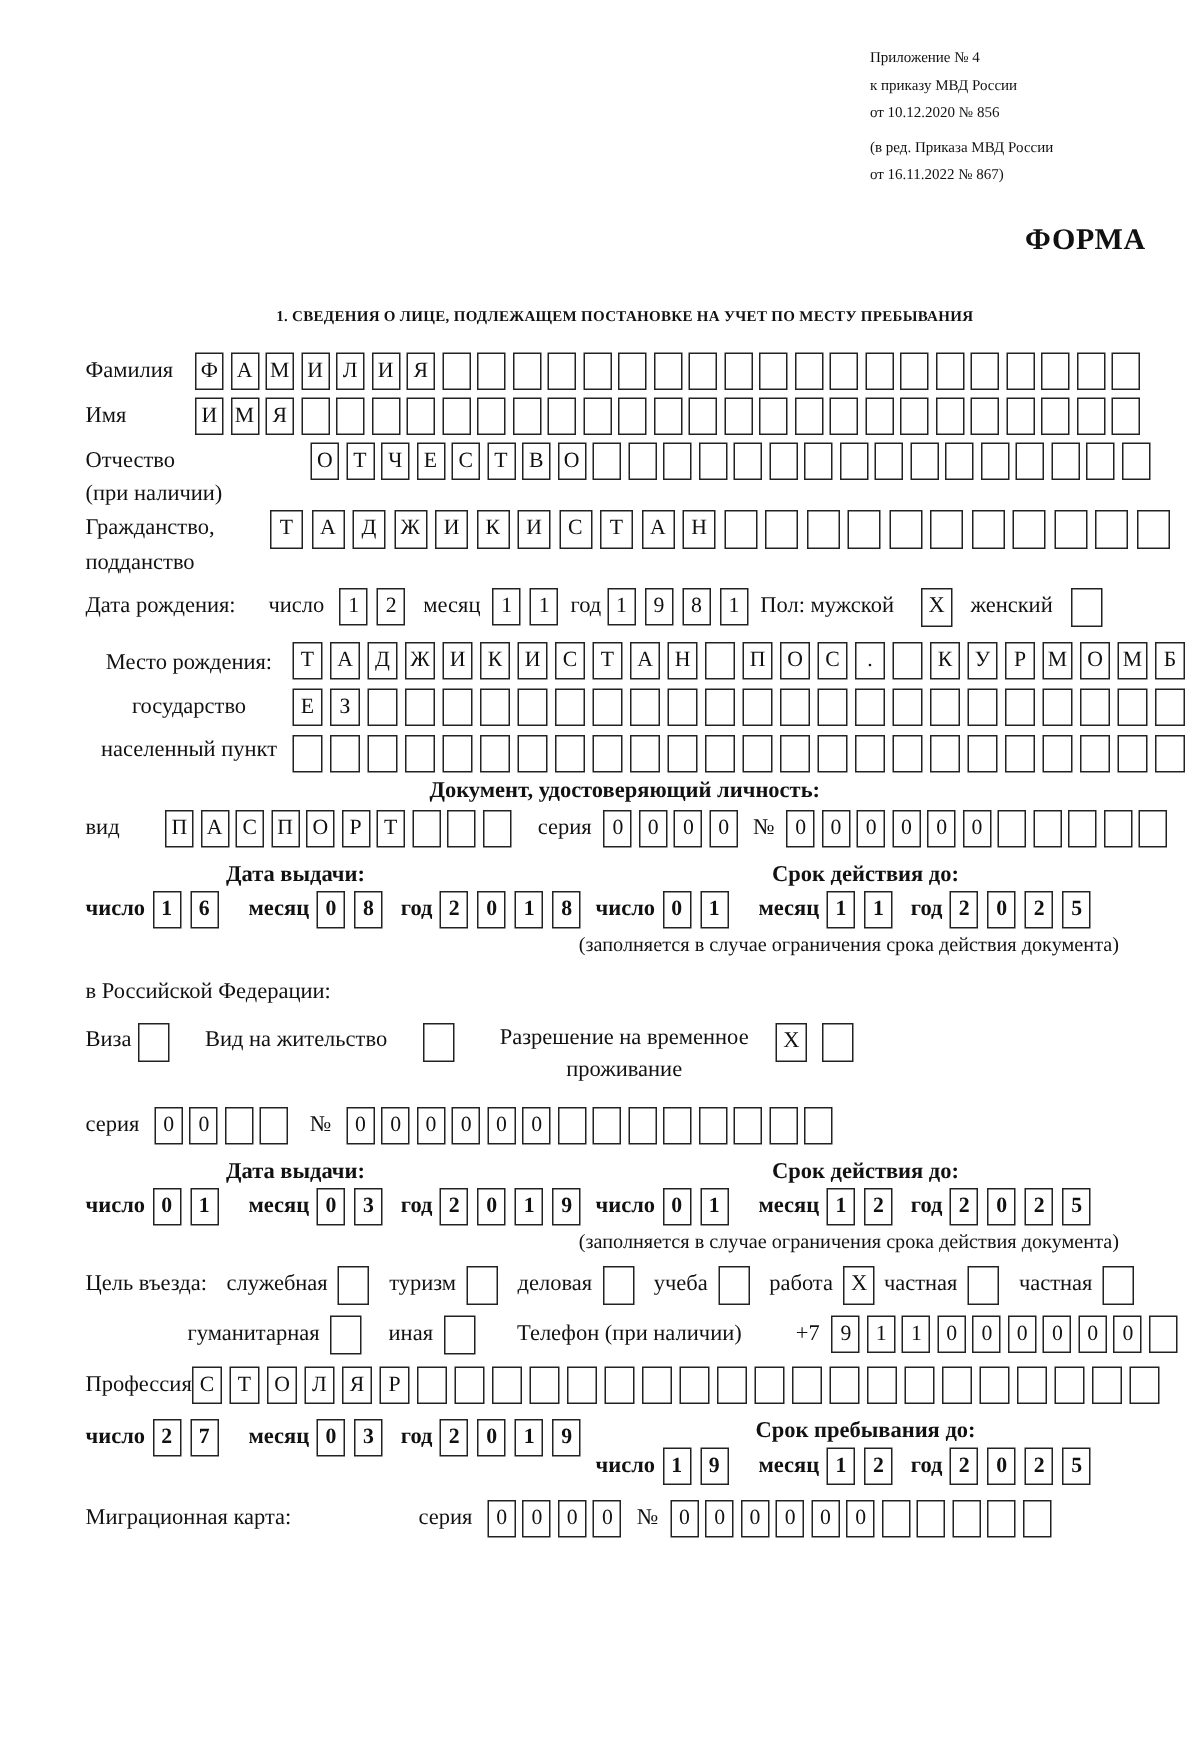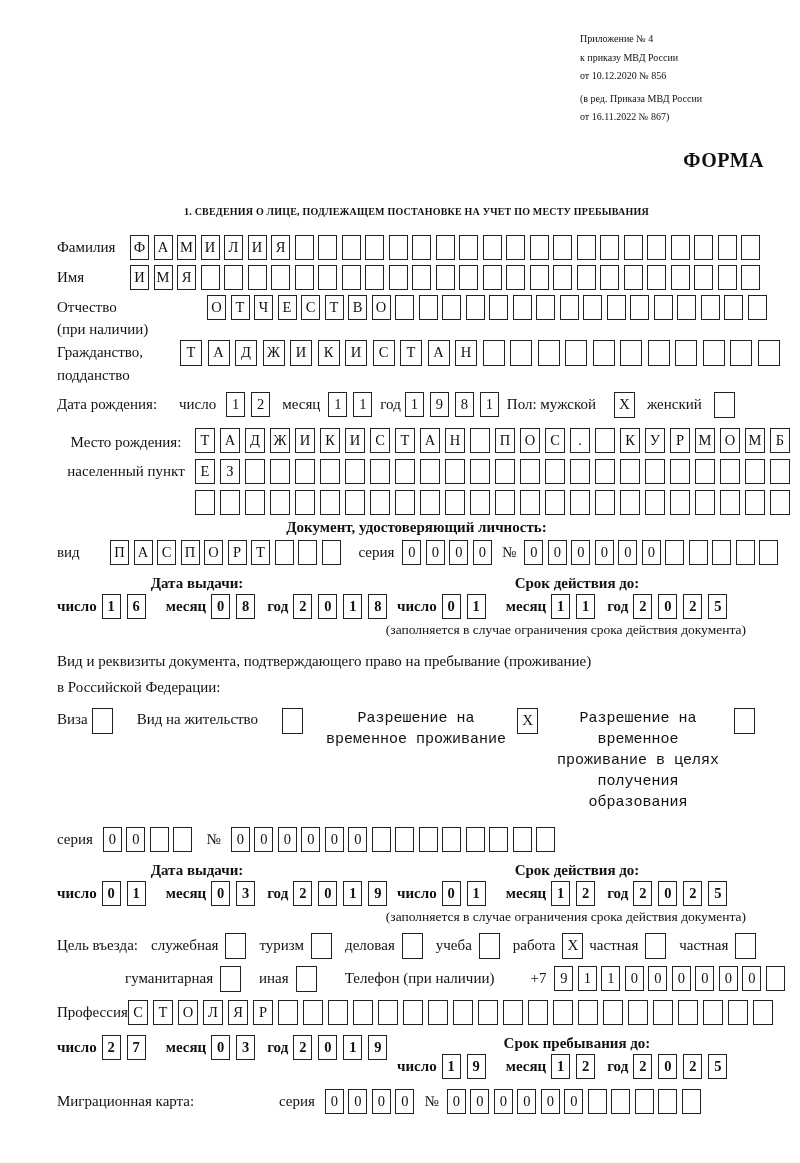--- a/index.html
+++ b/index.html
@@ -36,21 +36,21 @@
   .dcol.left { width:340px; } .dcol.right { width:360px; }
   .dhead { text-align:center; margin-bottom:2px; }
   .dcol.left .dhead { padding-right:60px; }
   .drow { display:flex; align-items:center; }
   .drow .lbl { margin-right:5px; }
   .drow .cells { margin-right:12px; gap:6px; }
   .note-right { text-align:right; font-size:13.5px; margin-top:3px; padding-right:30px; }
 
   .center-bold { text-align:center; font-weight:bold; margin-top:8px; }
   .permit-row { display:flex; align-items:flex-start; margin-top:8px; }
-  .permit-text { text-align:center; line-height:21px; flex:none;font-family:Liberation Mono, monospace; }
+  .permit-text { text-align:center; line-height:21px; flex:none; }
   .purpose .lbl { margin-right:7px; } .purpose .cbx { margin-right:13px; }
 </style>
 </head>
 <body>
 
 <div class="page">
 
   <div class="hdr-block">
     <div>Приложение № 4</div>
     <div>к приказу МВД России</div>
@@ -210,20 +210,21 @@
       </div>
     <span class="lbl" style="margin-left:8px;margin-right:18px">Пол: мужской</span>
     <span class="cbx">X</span>
     <span class="lbl" style="margin-left:12px;margin-right:12px">женский</span>
     <span class="cbx"></span>
   </div>
 
   <div class="row" style="margin-top:10px;align-items:flex-start">
     <div class="labelcol" style="width:138px;line-height:29px">
       <div>Место рождения:</div>
+      <div>государство</div>
       <div>населенный пункт</div>
     </div>
     <div>
       <div class="cells md">
           <span class="cell">Т</span>
           <span class="cell">А</span>
           <span class="cell">Д</span>
           <span class="cell">Ж</span>
           <span class="cell">И</span>
           <span class="cell">К</span>
@@ -382,32 +383,30 @@
             <span class="cell">0</span>
             <span class="cell">2</span>
             <span class="cell">5</span>
           </div>
       </div>
     </div>
   </div>
   <div class="note-right">(заполняется в случае ограничения срока действия документа)</div>
 
   <div style="margin-top:10px;line-height:26px">
-    <div>Вид и реквизиты документа, подтверждающего право на пребывание (проживание)</div>
     <div>в Российской Федерации:</div>
   </div>
 
   <div class="permit-row">
     <span class="lbl" style="margin-top:3px">Виза</span>
     <span class="cbx" style="margin-left:4px"></span>
     <span class="lbl" style="margin-left:24px;margin-top:3px">Вид на жительство</span>
     <span class="cbx" style="margin-left:24px"></span>
     <div class="permit-text" style="width:186px;margin-left:20px">Разрешение на временное проживание</div>
     <span class="cbx" style="margin-left:8px">X</span>
-    <div class="permit-text" style="width:172px;margin-left:14px">Разрешение на временное проживание в целях получения образования</div>
     <span class="cbx" style="margin-left:10px"></span>
   </div>
 
   <div class="row" style="margin-top:14px">
     <span class="lbl" style="margin-right:10px">серия</span>
     <div class="cells">
         <span class="cell">0</span>
         <span class="cell">0</span>
         <span class="cell"></span>
         <span class="cell"></span>

